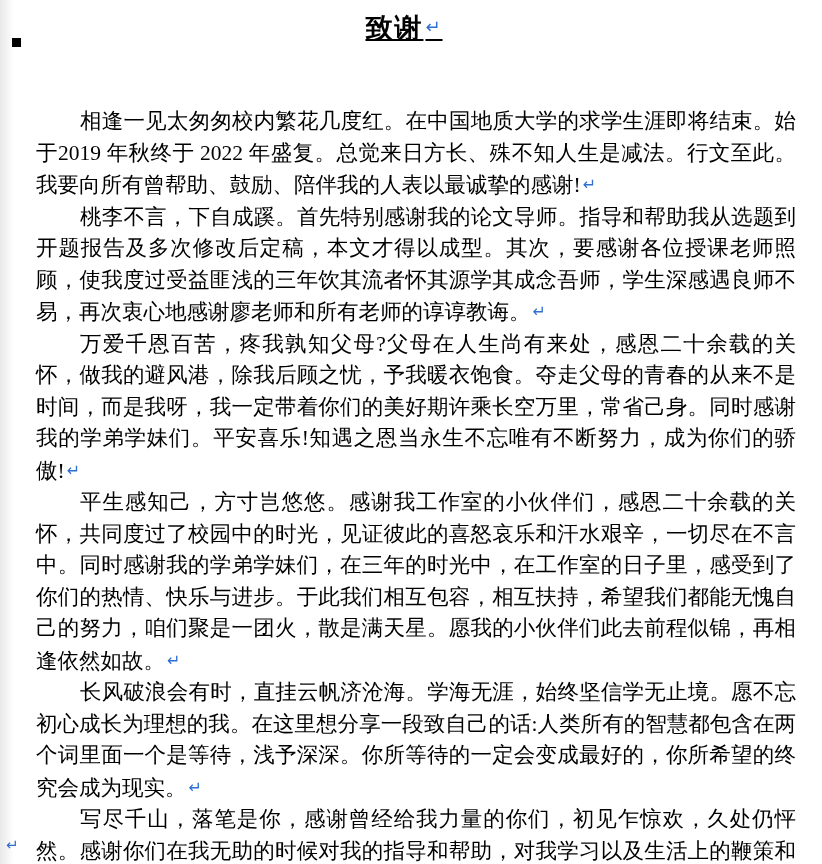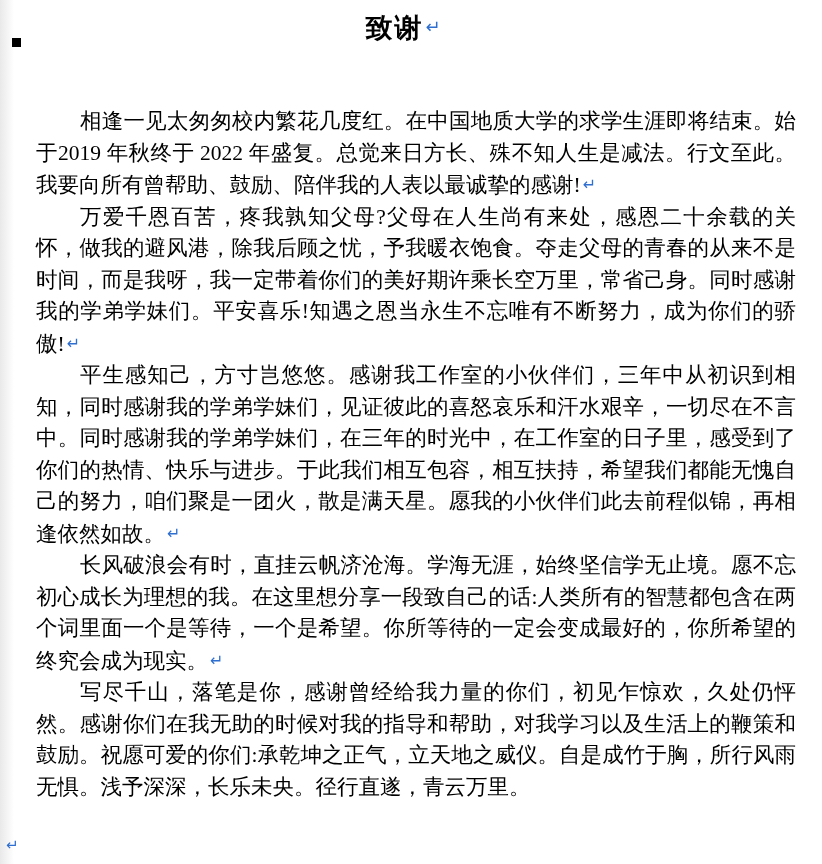--- a/index.html
+++ b/index.html
@@ -33,20 +33,21 @@
   .doc-title {
     text-align: center;
     font-family: "Liberation Sans", "DejaVu Sans", sans-serif;
     font-weight: bold;
     font-size: 27px;
     letter-spacing: 2px;
     margin: 0;
     padding-top: 14px;
     padding-right: 14px;
     line-height: 1.1;
+    text-decoration: underline;
   }
   .pilcrow {
     color: #2f6fd0;
     font-size: 16px;
     font-family: "Liberation Sans", "DejaVu Sans", sans-serif;
     vertical-align: 2px;
     margin-left: 2px;
     font-weight: normal;
   }
   .title-pilcrow {
@@ -97,26 +98,27 @@
   <div class="black-square"></div>
 
   <h1 class="doc-title">
     <span>致谢</span><span class="pilcrow title-pilcrow">↵</span>
   </h1>
 
   <div class="body-area">
 
     <p class="para"><span>相逢一见太匆匆校内繁花几度红。在中国地质大学的求学生涯即将结束。始于2019 年秋终于 2022 年盛复。总觉来日方长、殊不知人生是减法。行文至此。我要向所有曾帮助、鼓励、陪伴我的人表以最诚挚的感谢!</span><span class="pilcrow">↵</span></p>
 
+    <p class="para"><span>桃李不言，下自成蹊。首先特别感谢我的论文导师。指导和帮助我从选题到开题报告及多次修改后定稿，本文才得以成型。其次，要感谢各位授课老师照顾，使我度过受益匪浅的三年饮其流者怀其源学其成念吾师，学生深感遇良师不易，再次衷心地感谢廖老师和所有老师的谆谆教诲。</span><span class="pilcrow">↵</span></p>
 
     <p class="para"><span>万爱千恩百苦，疼我孰知父母?父母在人生尚有来处，感恩二十余载的关怀，做我的避风港，除我后顾之忧，予我暖衣饱食。夺走父母的青春的从来不是时间，而是我呀，我一定带着你们的美好期许乘长空万里，常省己身。同时感谢我的学弟学妹们。平安喜乐!知遇之恩当永生不忘唯有不断努力，成为你们的骄傲!</span><span class="pilcrow">↵</span></p>
 
-    <p class="para"><span>平生感知己，方寸岂悠悠。感谢我工作室的小伙伴们，三年中从初识到相知，同时感谢我的学弟学妹们，见证彼此的喜怒哀乐和汗水艰辛，一切尽在不言中。同时感谢我的学弟学妹们，在三年的时光中，在工作室的日子里，感受到了你们的热情、快乐与进步。于此我们相互包容，相互扶持，希望我们都能无愧自己的努力，咱们聚是一团火，散是满天星。愿我的小伙伴们此去前程似锦，再相逢依然如故。</span><span class="pilcrow">↵</span></p>
+    <p class="para"><span>平生感知己，方寸岂悠悠。感谢我工作室的小伙伴们，感恩二十余载的关怀，共同度过了校园中的时光，见证彼此的喜怒哀乐和汗水艰辛，一切尽在不言中。同时感谢我的学弟学妹们，在三年的时光中，在工作室的日子里，感受到了你们的热情、快乐与进步。于此我们相互包容，相互扶持，希望我们都能无愧自己的努力，咱们聚是一团火，散是满天星。愿我的小伙伴们此去前程似锦，再相逢依然如故。</span><span class="pilcrow">↵</span></p>
 
-    <p class="para"><span>长风破浪会有时，直挂云帆济沧海。学海无涯，始终坚信学无止境。愿不忘初心成长为理想的我。在这里想分享一段致自己的话:人类所有的智慧都包含在两个词里面一个是等待，一个是希望。你所等待的一定会变成最好的，你所希望的终究会成为现实。</span><span class="pilcrow">↵</span></p>
+    <p class="para"><span>长风破浪会有时，直挂云帆济沧海。学海无涯，始终坚信学无止境。愿不忘初心成长为理想的我。在这里想分享一段致自己的话:人类所有的智慧都包含在两个词里面一个是等待，浅予深深。你所等待的一定会变成最好的，你所希望的终究会成为现实。</span><span class="pilcrow">↵</span></p>
 
     <p class="para"><span>写尽千山，落笔是你，感谢曾经给我力量的你们，初见乍惊欢，久处仍怦然。感谢你们在我无助的时候对我的指导和帮助，对我学习以及生活上的鞭策和鼓励。祝愿可爱的你们:承乾坤之正气，立天地之威仪。自是成竹于胸，所行风雨无惧。浅予深深，长乐未央。径行直遂，青云万里。</span></p>
 
   </div>
 
   <div class="bottom-mark">↵</div>
 
 </div>
 
 </body></html>

